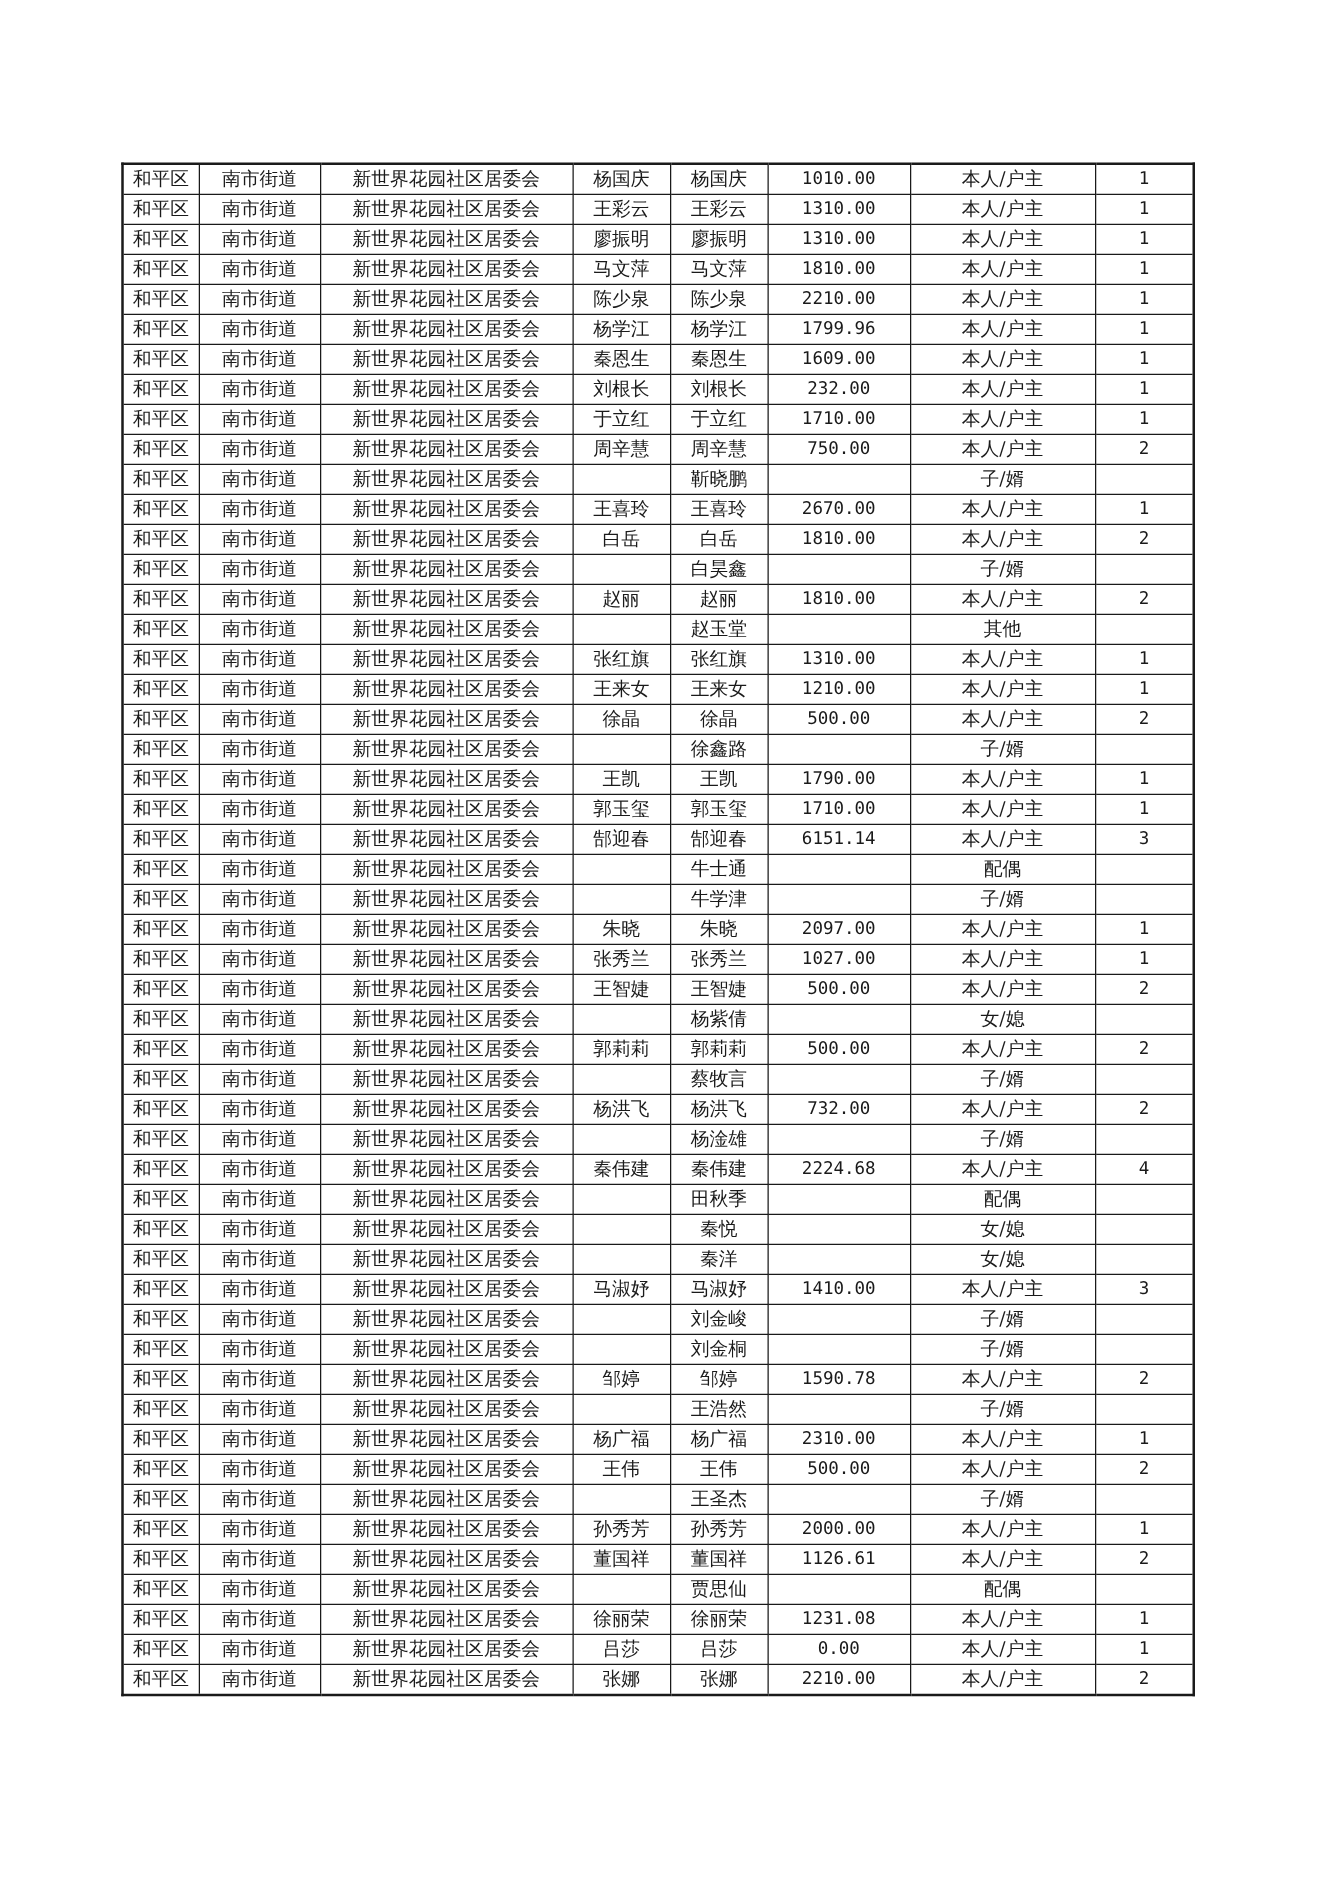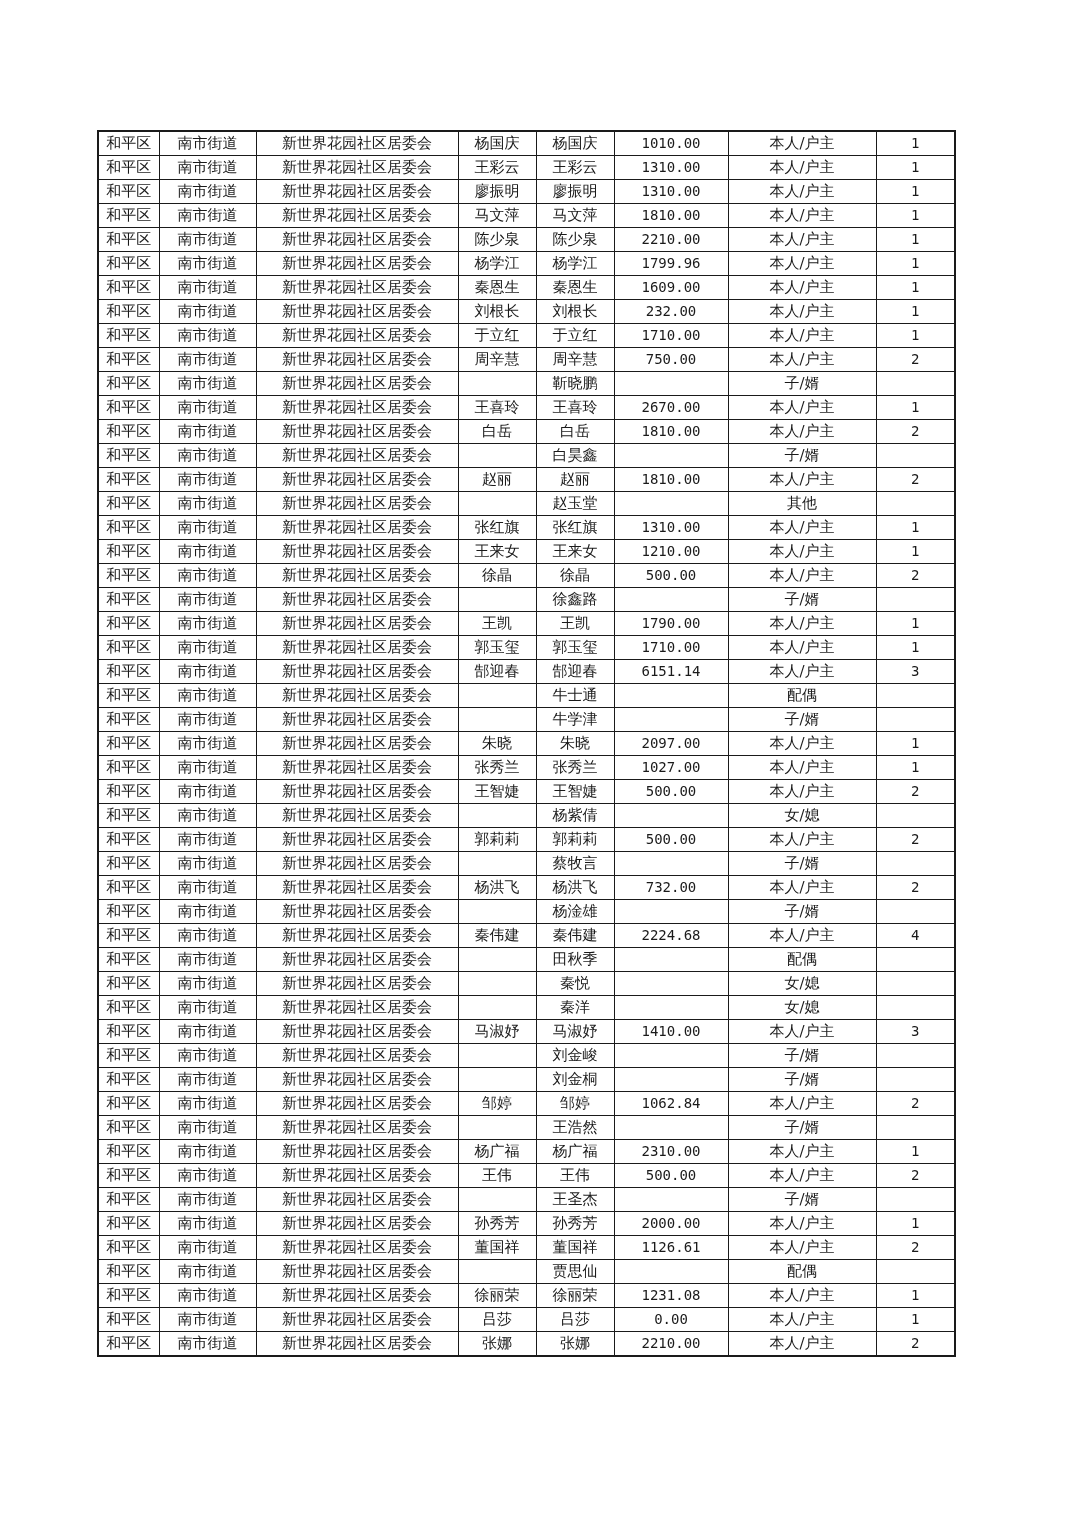--- a/index.html
+++ b/index.html
@@ -436,21 +436,21 @@
         <td class="num"></td>
         <td>子/婿</td>
         <td class="num"></td>
       </tr>
       <tr>
         <td>和平区</td>
         <td>南市街道</td>
         <td>新世界花园社区居委会</td>
         <td>邹婷</td>
         <td>邹婷</td>
-        <td class="num">1062.84</td>
+        <td class="num">1590.78</td>
         <td>本人/户主</td>
         <td class="num">2</td>
       </tr>
       <tr>
         <td>和平区</td>
         <td>南市街道</td>
         <td>新世界花园社区居委会</td>
         <td></td>
         <td>王浩然</td>
         <td class="num"></td>

